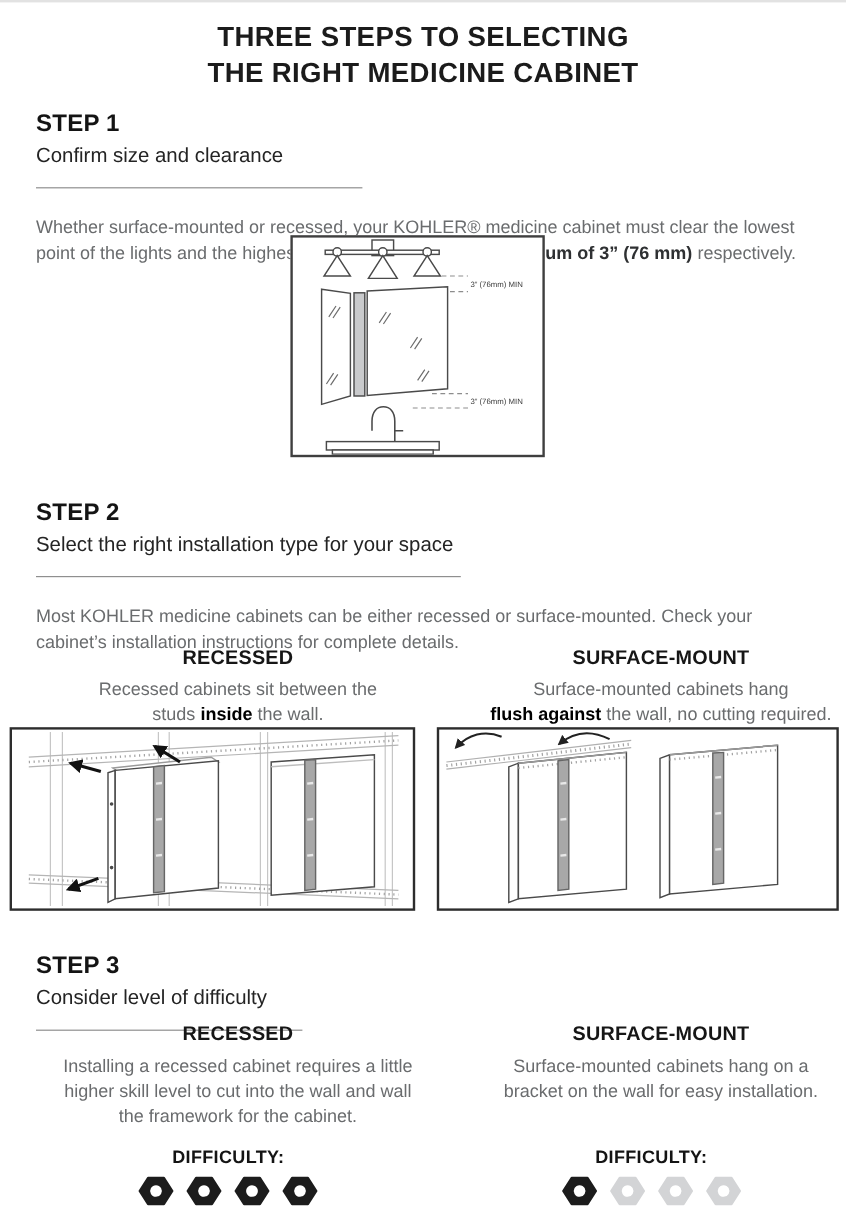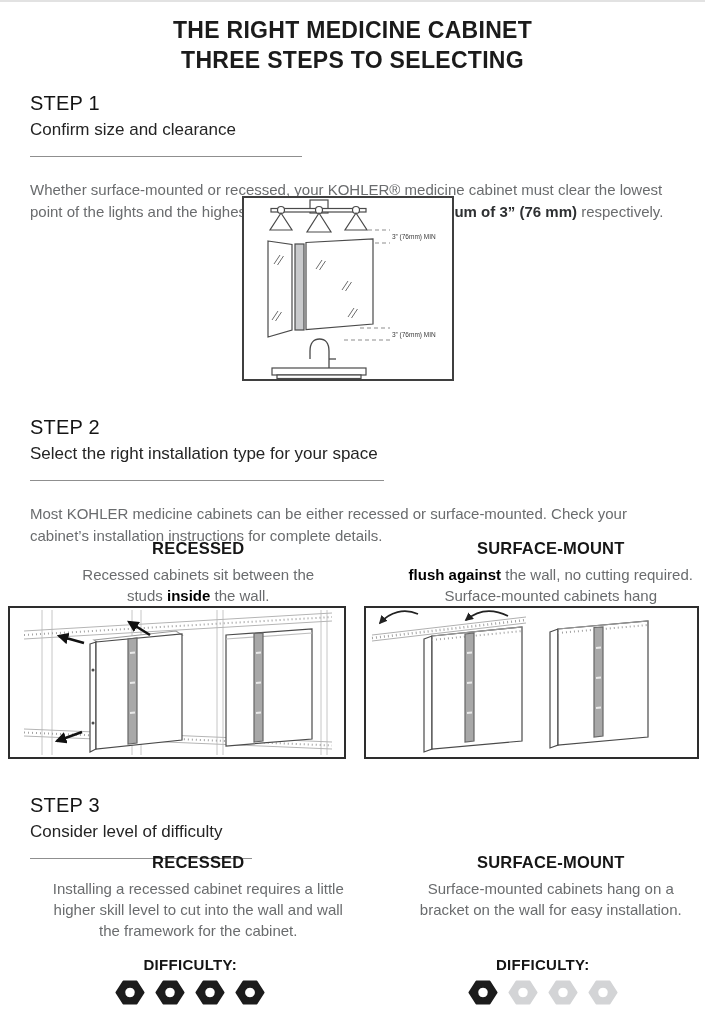--- a/index.html
+++ b/index.html
@@ -6,21 +6,21 @@
   .page{
     position:relative;width:705px;height:1024px;background:#fff;overflow:hidden;
     font-family:"Liberation Sans",sans-serif;color:#1c1c1c;
     border-top:2px solid #e2e2e2;box-sizing:border-box;
   }
   .title{
     position:absolute;top:13px;left:0;right:0;text-align:center;
     font-size:23px;font-weight:700;line-height:30px;letter-spacing:.3px;color:#1b1b1b;
   }
   .step{position:absolute;left:30px;right:30px;}
-  .step-h{font-size:20px;font-weight:400;margin:0 0 5px 0;color:#141414;letter-spacing:.2px;}
+  .step-h{font-size:20px;font-weight:700;margin:0 0 5px 0;color:#141414;letter-spacing:.2px;}
   .subhead{
     font-size:17px;color:#242424;width:fit-content;
     padding-bottom:16px;border-bottom:1px solid #8f8f8f;
   }
   .pad-lg{padding-right:66px;} .pad-sm{padding-right:6px;} .pad-md{padding-right:30px;}
   .body{font-size:15px;color:#6a6c6e;line-height:21.5px;margin-top:22px;max-width:650px;}
   .body b{color:#2e3032;font-weight:700;}
   .s1{top:90px;} .s2{top:414px;} .s3{top:792px;}
 
   .diagram1{
@@ -48,22 +48,22 @@
   .nuts{margin-top:6px;display:flex;justify-content:center;gap:10px;}
   .nut{width:30px;height:27px;display:block;}
   svg text{font-family:"Liberation Sans",sans-serif;}
 </style>
 </head>
 <body>
 
 <div class="page">
 
   <div class="title">
+    <div>THREE STEPS TO SELECTING</div>
     <div>THE RIGHT MEDICINE CABINET</div>
-    <div>THREE STEPS TO SELECTING</div>
   </div>
 
   <div class="step s1">
     <div class="step-h">STEP 1</div>
     <div class="subhead pad-lg">Confirm size and clearance</div>
     <div class="body"><span>Whether surface-mounted or recessed, your KOHLER® medicine cabinet must clear the lowest point of the lights and the highest point of the faucet by a </span><b>minimum of 3” (76 mm)</b><span> respectively.</span></div>
   </div>
 
   <div class="diagram1">
     <svg width="208" height="181" viewBox="0 0 208 181">
@@ -123,22 +123,22 @@
     <div class="col">
       <div class="col-h">RECESSED</div>
       <p>
           <span class="line">Recessed cabinets sit between the</span>
           <span class="line"><span>studs </span><b>inside</b><span> the wall.</span></span>
         </p>
     </div>
     <div class="col">
       <div class="col-h">SURFACE-MOUNT</div>
       <p>
+          <span class="line">Surface-mounted cabinets hang</span>
           <span class="line"><b>flush against</b><span> the wall, no cutting required.</span></span>
-          <span class="line">Surface-mounted cabinets hang</span>
         </p>
     </div>
   </div>
 
   <div class="imgbox box-recessed">
     <svg width="334" height="149" viewBox="0 0 334 149">
       <defs>
         <marker id="ah" viewBox="0 0 10 10" refX="8" refY="5" markerWidth="4.5" markerHeight="4.5" orient="auto">
             <path d="M0,0 L10,5 L0,10 Z" fill="#111"></path>
           </marker>

